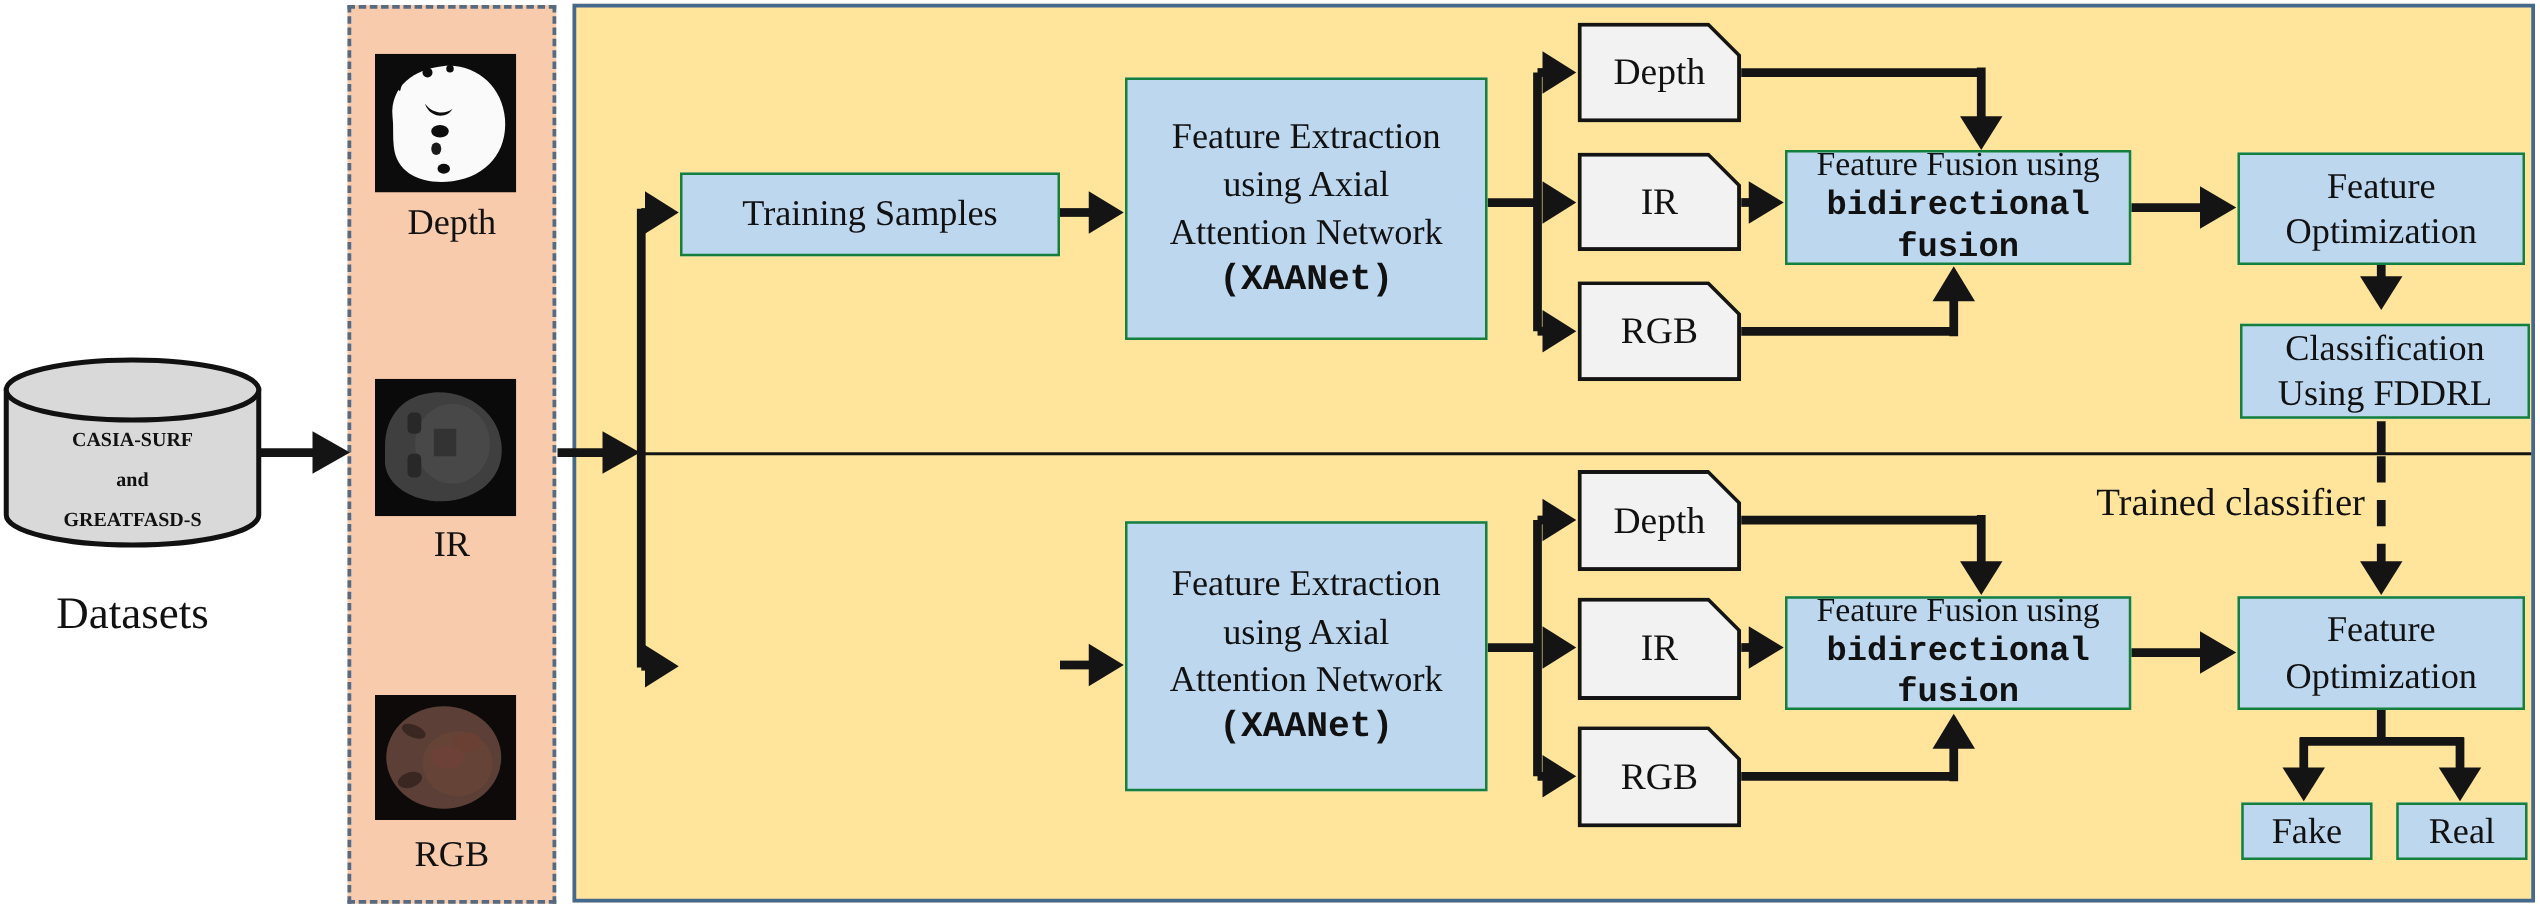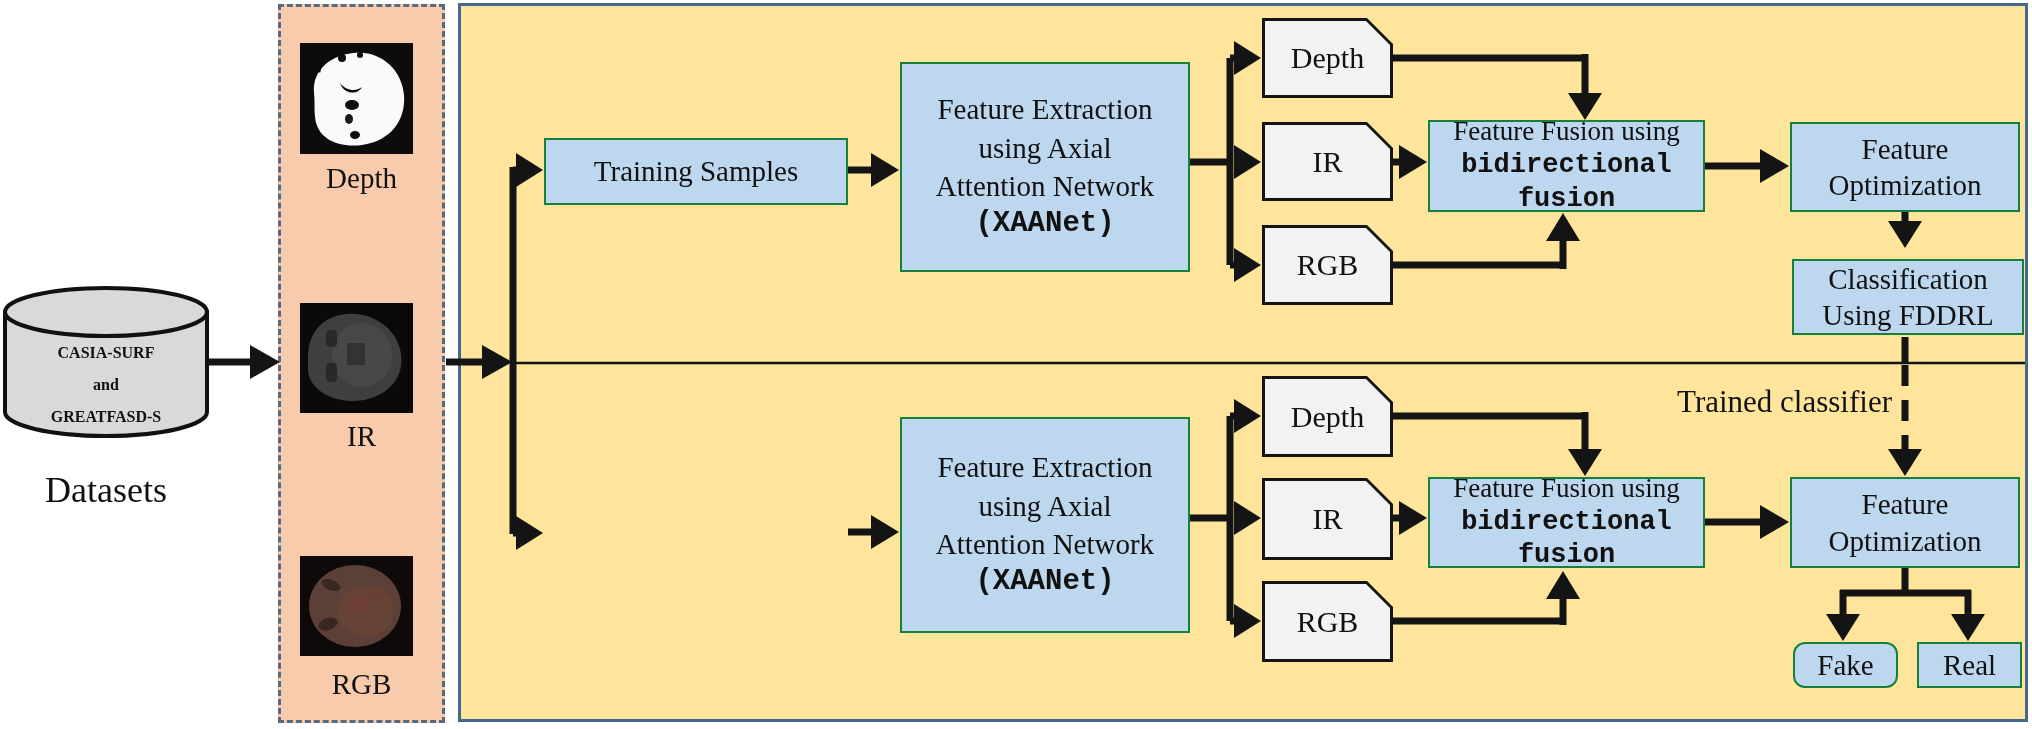--- a/index.html
+++ b/index.html
@@ -253,16 +253,16 @@
   </div>
 
   <div class="box" style="left:1428px;top:477px;width:277px;height:91px;font-size:27px;">
     <span class="plain-line">Feature Fusion using</span>
     <span class="bold-line">bidirectional fusion</span>
   </div>
 
   <div class="box" style="left:1790px;top:477px;width:230px;height:91px;">Feature
 Optimization</div>
 
-  <div class="box" style="left:1793px;top:642px;width:105px;height:46px;border-radius:12px;">Fake</div>
+  <div class="box" style="left:1793px;top:642px;width:105px;height:46px;">Fake</div>
   <div class="box" style="left:1917px;top:642px;width:105px;height:46px;text-align:center;">Real</div>
 
 </div>
 
 </body></html>

